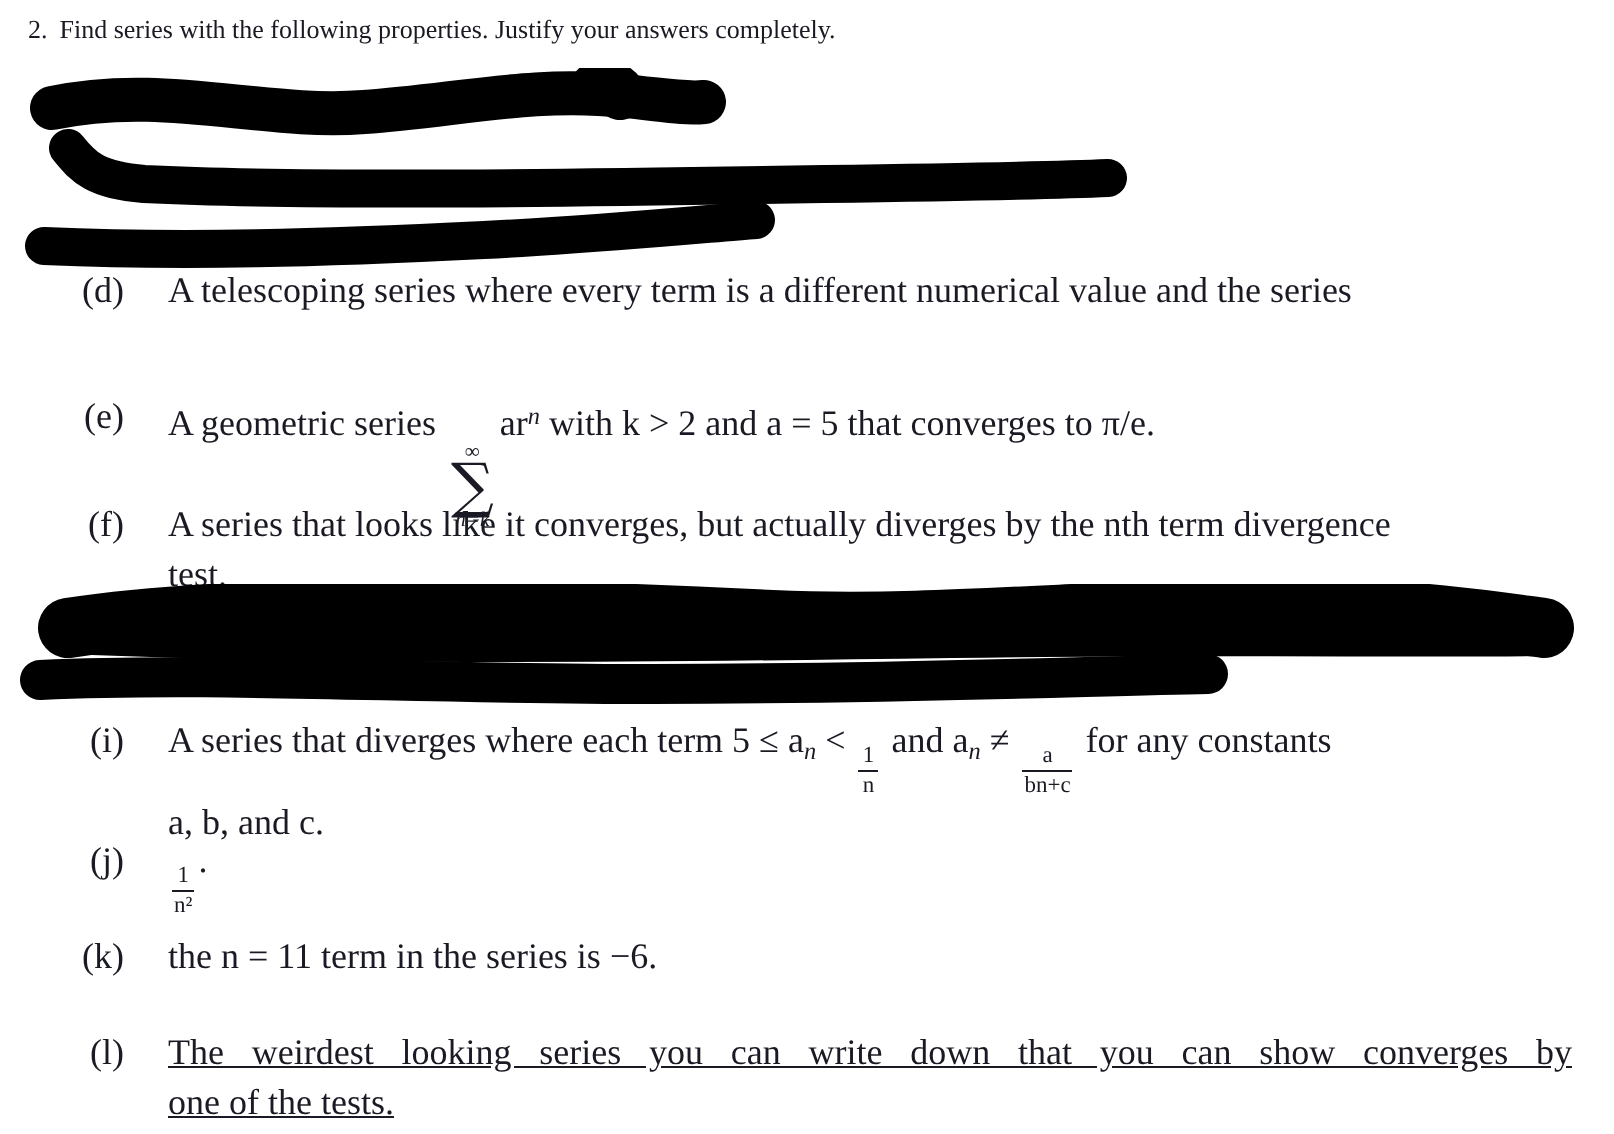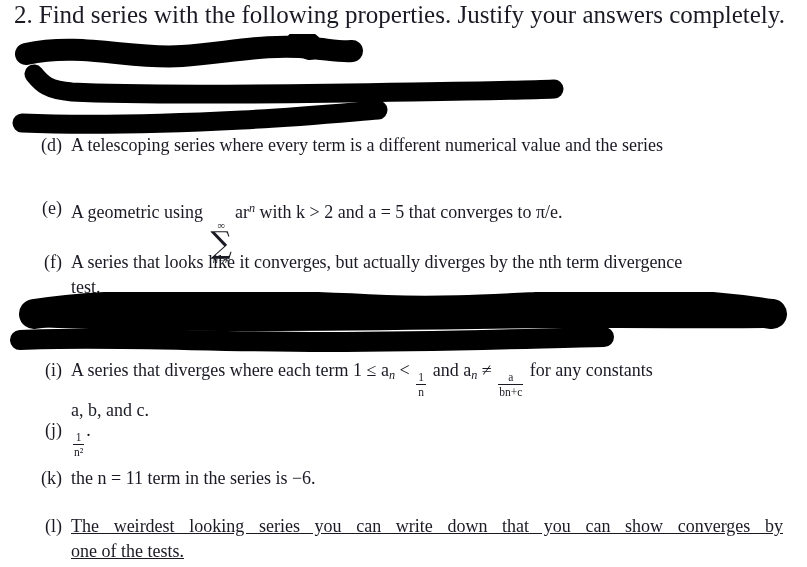--- a/index.html
+++ b/index.html
@@ -21,41 +21,41 @@
     width: 807px;
     height: 567px;
   }
 
   
   .prompt {
     position: absolute;
     left: 14px;
     top: 2px;
     width: 780px;
-    font-size: 25px;
+    font-size: 13px;
     line-height: 26px;
     white-space: nowrap;
   }
   .prompt .num { margin-right: 6px; }
 
   
   .item {
     position: absolute;
     display: flex;
     align-items: flex-start;
   }
   .item .label {
     width: 36px;
     text-align: right;
     flex: 0 0 36px;
     font-size: 18px;
     line-height: 24.5px;
   }
   .item .body {
-    margin-left: 9px;
+    margin-left: 22px;
     font-size: 18px;
     line-height: 24.5px;
     text-align: justify;
     text-align-last: left;
   }
   .item .body p { margin: 0; }
 
   
   .justified .body { text-align: justify; }
 
@@ -140,21 +140,21 @@
   <div class="item" style="left:26px; top:133px; width:760px;">
     <div class="label">(d)</div>
     <div class="body">
       <p>A telescoping series where every term is a different numerical value and the series</p>
     </div>
   </div>
 
   <div class="item" style="left:26px; top:196px; width:770px;">
     <div class="label">(e)</div>
     <div class="body" style="white-space:nowrap;">
-      <span>A geometric using</span>
+      <span>A geometric series</span>
       <span class="sum">
         <span class="lim top">∞</span>
         <span class="big">∑</span>
         <span class="lim">n=k</span>
       </span><span class="math">ar</span><span class="sup">n</span>
       <span>with k &gt; 2 and a = 5 that converges to π/e.</span>
     </div>
   </div>
 
   <div class="item" style="left:26px; top:250px; width:760px;">
@@ -172,21 +172,21 @@
       <path d="M30,24 C160,30 330,28 470,26 C600,24 700,26 764,25" stroke="#000000" stroke-width="22" stroke-linecap="round" fill="none"></path>
 
       <path d="M14,48 C100,44 200,50 320,50 C440,50 540,46 598,45" stroke="#000000" stroke-width="20" stroke-linecap="round" fill="none"></path>
     </svg>
   </div>
 
   <div class="item" style="left:26px; top:358px; width:768px;">
     <div class="label">(i)</div>
     <div class="body">
       <p style="white-space:nowrap;">
-        <span>A series that diverges where each term 1 ≤ a</span><span class="sub">n</span><span> &lt; </span><span class="frac">
+        <span>A series that diverges where each term 5 ≤ a</span><span class="sub">n</span><span> &lt; </span><span class="frac">
           <span class="n">1</span>
           <span class="bar"></span>
           <span class="d math">n</span>
         </span><span> and a</span><span class="sub">n</span><span> ≠ </span><span class="frac">
           <span class="n math">a</span>
           <span class="bar"></span>
           <span class="d math">bn+c</span>
         </span><span> for any constants</span>
       </p>
       <p>a, b, and c.</p>

